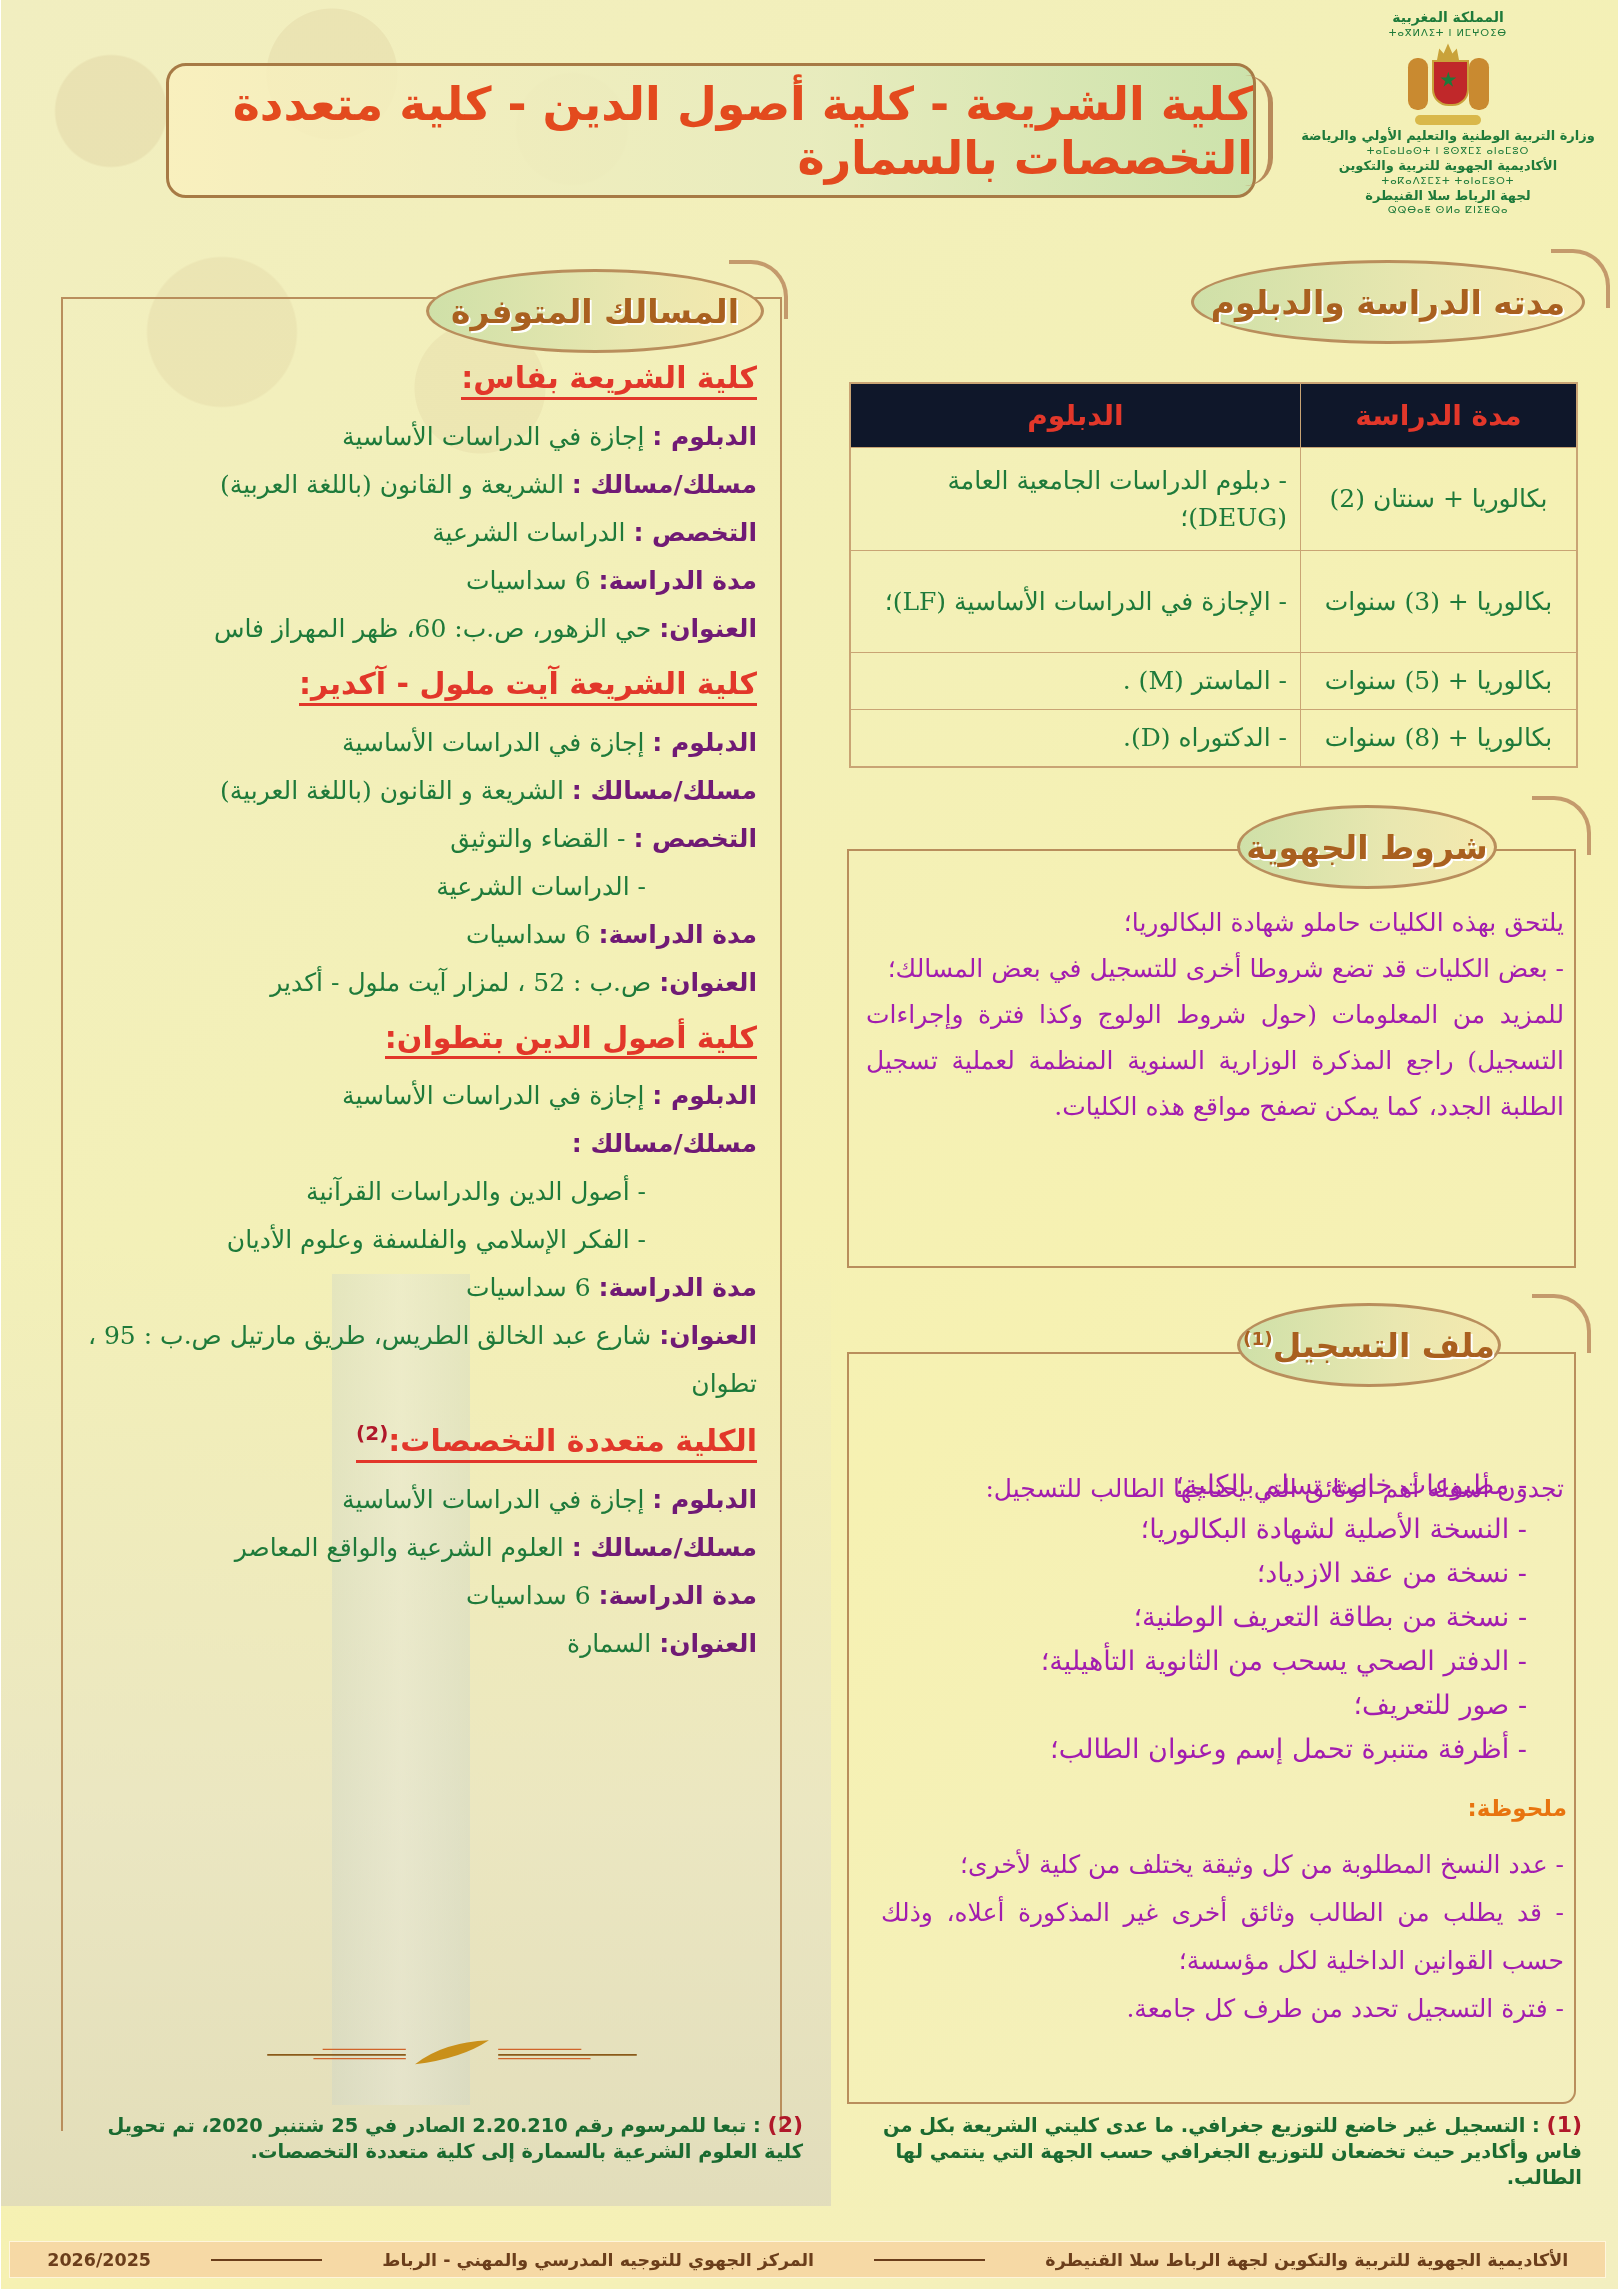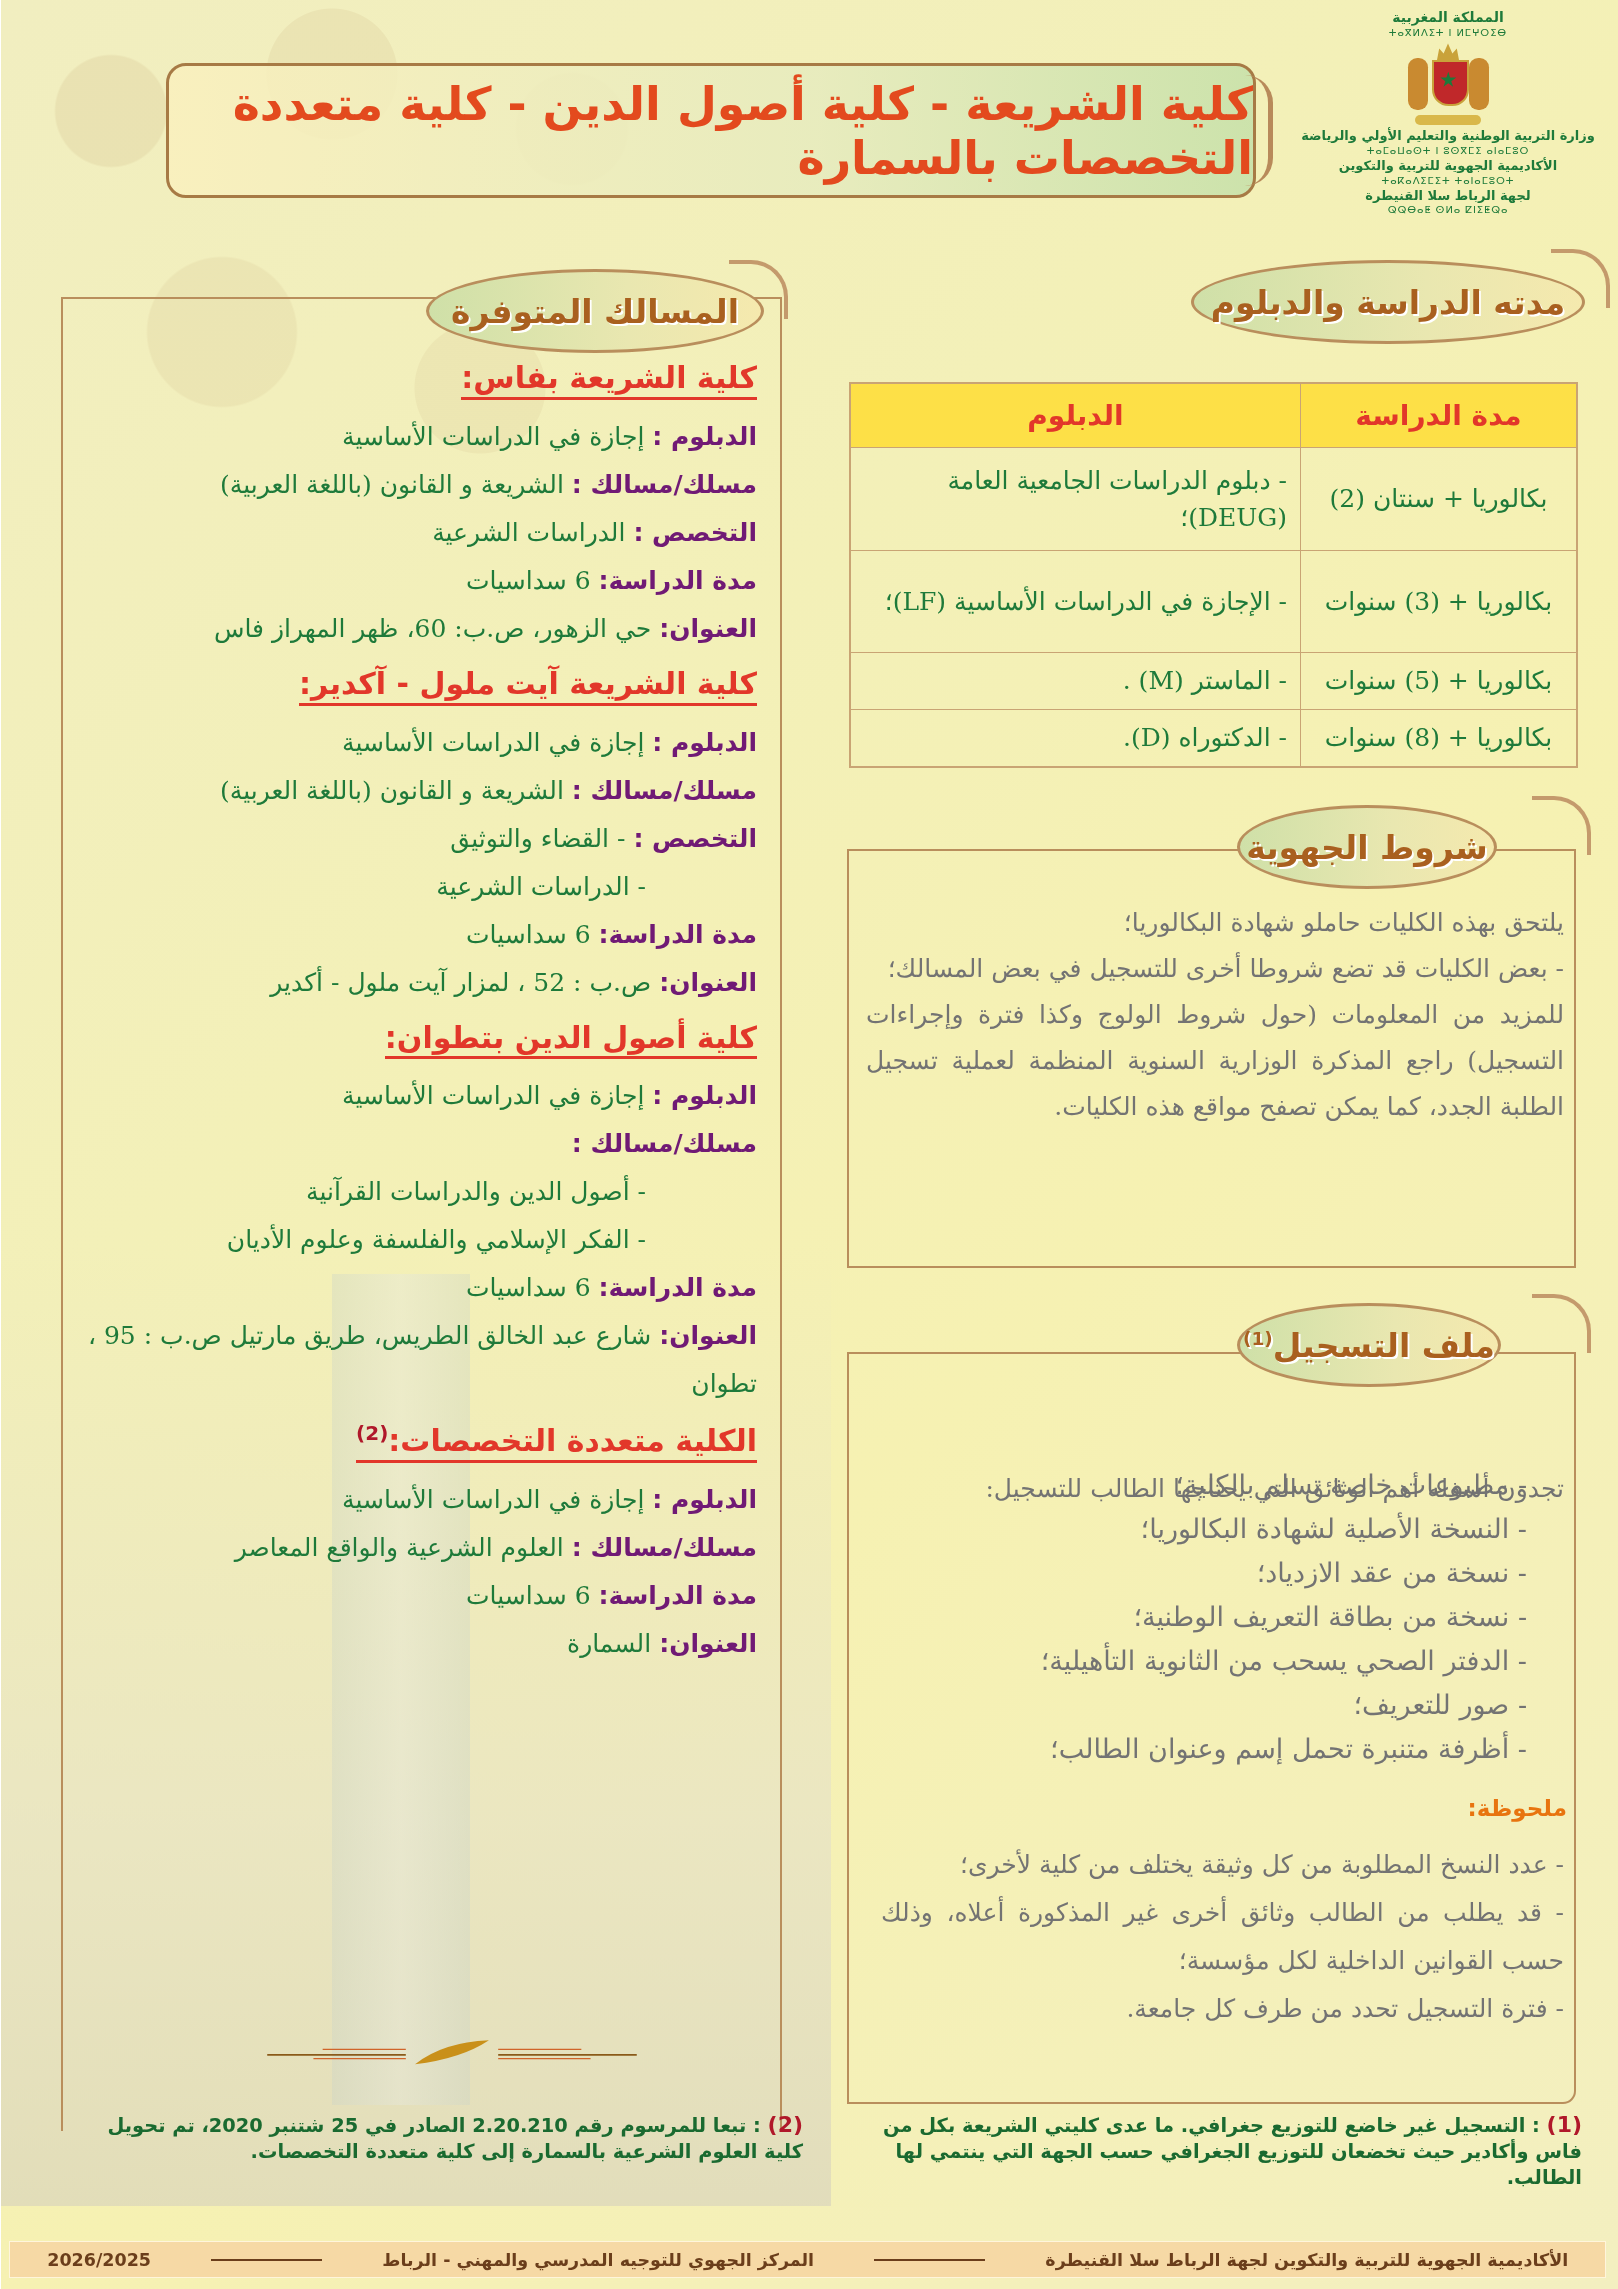--- a/index.html
+++ b/index.html
@@ -67,26 +67,26 @@
   .oval .ot { font-size:33px; font-weight:bold; color:#a9601f; text-shadow:1.8px 1.8px 0 #fff;text-align:right; }
   .oval .sup { font-size:18.5px; vertical-align:super; }
   .flourish { position:absolute; width:55px; height:55px; border:4.6px solid #c49a6c; border-left:none; border-bottom:none; border-radius:0 37px 0 0; }
 
   
   table.dur {
     position:absolute; left:849px; top:382px; width:729px;
     border-collapse:collapse; border:2.8px solid #c9a474;
   }
   table.dur td, table.dur th { border:1.8px solid #c9a474; padding:5.5px 13px; vertical-align:middle; }
-  table.dur th { background:#fde047; color:#e2372a; font-size:28px; font-weight:bold; height:52px; }
+  table.dur th { background:#0f172a; color:#e2372a; font-size:28px; font-weight:bold; height:52px; }
   table.dur td { color:#1e7a3a; font-size:25px; font-family:"DejaVu Serif", serif; line-height:1.5; }
   table.dur td.c1 { width:249px; text-align:center; }
   table.dur td.c2 { text-align:right; }
 
-  .txt { color:#737373; font-family:"DejaVu Serif", serif; }
+  .txt { color:#a21caf; font-family:"DejaVu Serif", serif; }
   .para { position:absolute; right:57px; width:701px; font-size:25px; line-height:46px; text-align:justify; }
   .list { list-style:none; margin:0; padding:0; }
   .list li { font-size:27px; line-height:44px; }
 
   
   .left-content { position:absolute; left:74px; top:360px; width:683px; }
   .fac { margin-bottom:13px; }
   .fac-title { font-size:30px; font-weight:bold; color:#e2372a; border-bottom:3.7px solid #e2372a; display:inline-block; padding-bottom:1.8px; margin-bottom:13px; }
   .fac-title .sup { font-size:20px; color:#b0182a; vertical-align:super; }
   .row { font-size:25px; line-height:48px; color:#1e7a3a; }

